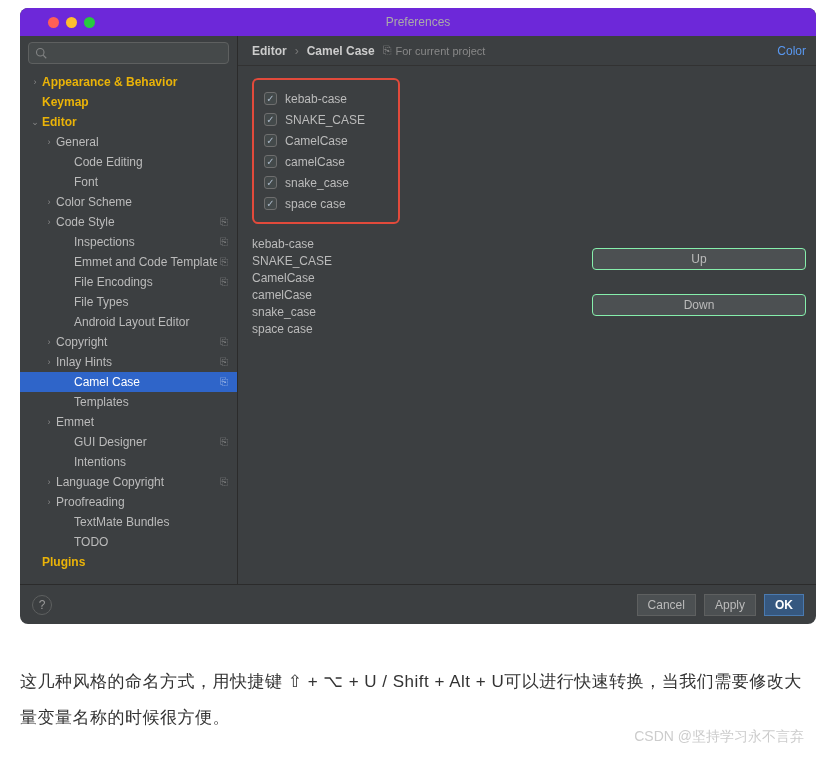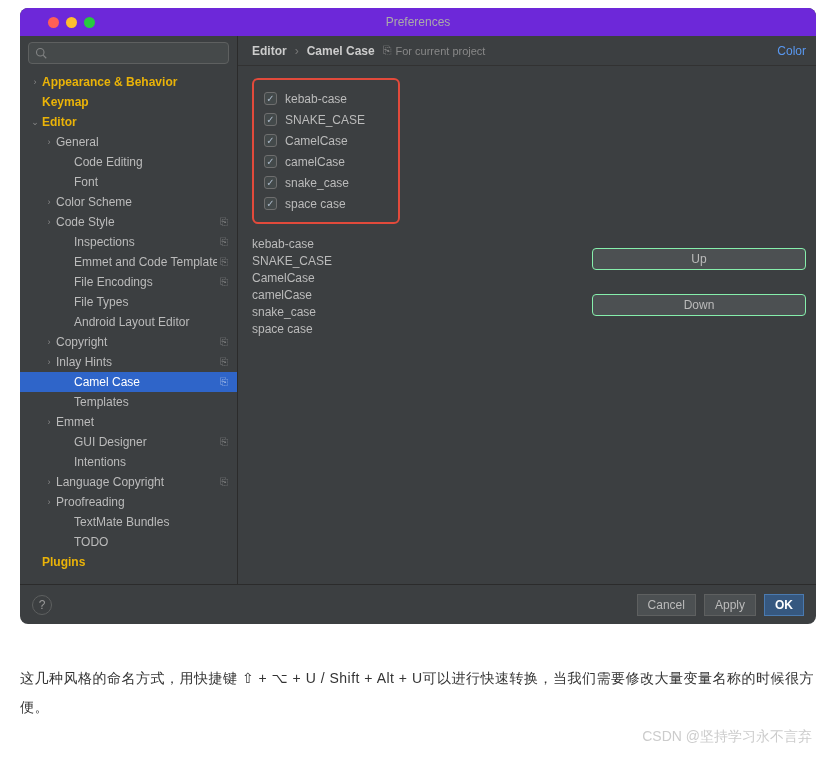--- a/index.html
+++ b/index.html
@@ -40,22 +40,22 @@
     .order { display: flex; gap: 20px; align-items: flex-start; }
     .order-list { width: 320px; }
     .order-list div { height: 17px; line-height: 17px; }
     .order-btns { display: flex; flex-direction: column; gap: 24px; margin-top: 12px; flex: 1; }
     .btn { height: 22px; background: #4c5052; border: 1px solid #86efac; border-radius: 4px; color: #bbb; display: flex; align-items: center; justify-content: center; cursor: pointer; width: 214px; }
     .footer { height: 40px; border-top: 1px solid #2b2b2b; display: flex; align-items: center; padding: 0 12px; gap: 8px; }
     .help { width: 20px; height: 20px; border: 1px solid #5e6060; border-radius: 50%; color: #999; display: flex; align-items: center; justify-content: center; font-size: 12px; cursor: pointer; }
     .footer .spacer { flex: 1; }
     .fbtn { height: 22px; padding: 0 10px; background: #4c5052; border: 1px solid #5e6060; border-radius: 0; color: #bbb; cursor: pointer; display: flex; align-items: center; }
     .fbtn.primary { background: #365880; border-color: #4a7ab0; color: #fff; font-weight: bold; }
-    .article { width: 796px; margin: 40px auto 20px; color: #333; font-size: 14px; line-height: 2.1; letter-spacing: 0.5px; }
-    .watermark { color: #ccc; font-size: 14px; position: fixed; right: 24px; top: 728px; }
+    .article { width: 796px; margin: 40px auto 20px; color: #333; font-size: 17px; line-height: 2.1; letter-spacing: 0.5px; }
+    .watermark { color: #ccc; font-size: 14px; position: fixed; right: 32px; top: 728px; }
   </style>
 </head>
 <body>
 
 <div class="window">
   <div class="titlebar">
     <div class="traffic">
       <div class="dot r"></div>
       <div class="dot y"></div>
       <div class="dot g"></div>

